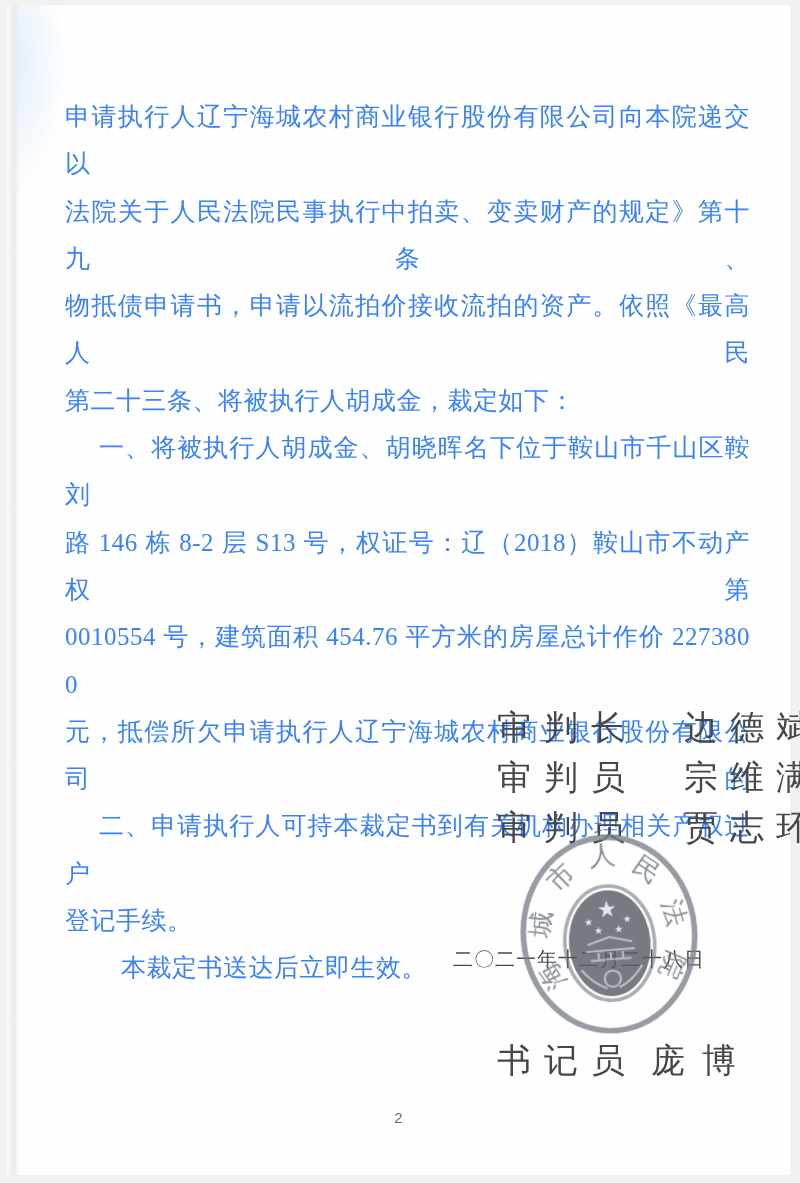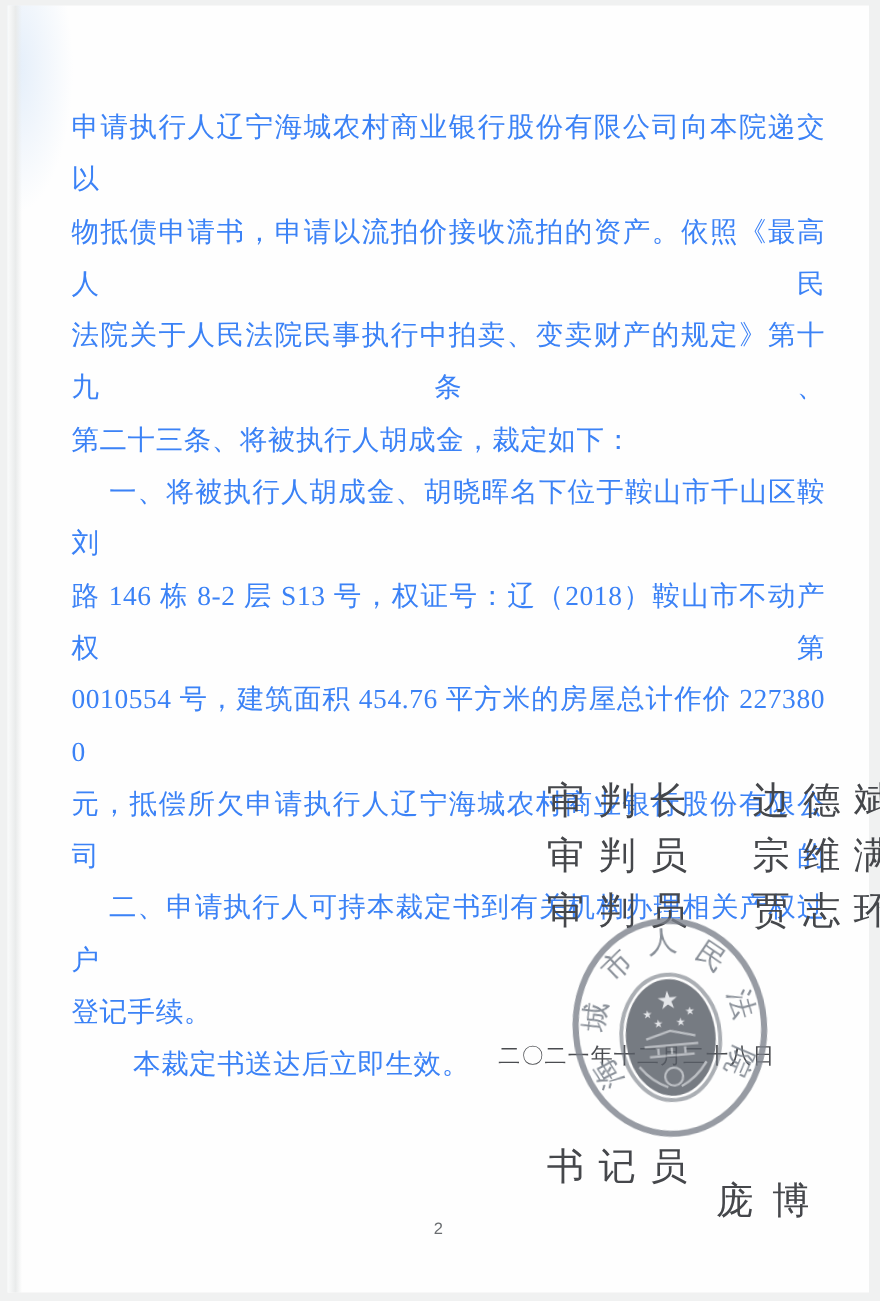--- a/index.html
+++ b/index.html
@@ -34,21 +34,21 @@
   }
   .indent1{text-indent:34px;}
   .indent2{text-indent:56px;}
   .sig-row{
     position:absolute;left:490px;width:256px;height:34px;
     display:flex;justify-content:space-between;
     font-size:34px;color:#45474b;white-space:nowrap;
   }
   .sig-title{letter-spacing:13px;}
   .sig-name{letter-spacing:12px;margin-left:46px;}
-  .clerk-name{letter-spacing:17px;margin-top:31px;}
+  .clerk-name{letter-spacing:17px;}
   .date-line{
     position:absolute;left:446px;top:941px;
     font-size:20px;color:#4a4c50;letter-spacing:1px;white-space:nowrap;text-align:center;
   }
   .seal{
     position:absolute;left:502px;top:824px;width:200px;height:210px;
     opacity:.88;transform:rotate(-5deg);filter:blur(.2px);
   }
   .page-num{
     position:absolute;left:0;top:1104px;width:100%;
@@ -59,22 +59,22 @@
 </head>
 <body>
 
 <div class="page">
 
   <div class="tint-topleft"></div>
   <div class="edge-left"></div>
 
   <div class="doc-text">
     <div class="line stretch">申请执行人辽宁海城农村商业银行股份有限公司向本院递交以</div>
+    <div class="line stretch">法院关于人民法院民事执行中拍卖、变卖财产的规定》第十九条、</div>
     <div class="line stretch">物抵债申请书，申请以流拍价接收流拍的资产。依照《最高人民</div>
-    <div class="line stretch">法院关于人民法院民事执行中拍卖、变卖财产的规定》第十九条、</div>
     <div class="line">第二十三条、将被执行人胡成金，裁定如下：</div>
     <div class="line stretch indent1">一、将被执行人胡成金、胡晓晖名下位于鞍山市千山区鞍刘</div>
     <div class="line stretch">路 146 栋 8-2 层 S13 号，权证号：辽（2018）鞍山市不动产权第</div>
     <div class="line stretch">0010554 号，建筑面积 454.76 平方米的房屋总计作价 2273800</div>
     <div class="line stretch">元，抵偿所欠申请执行人辽宁海城农村商业银行股份有限公司的</div>
     <div class="line stretch indent1">二、申请执行人可持本裁定书到有关机构办理相关产权过户</div>
     <div class="line">登记手续。</div>
     <div class="line indent2">本裁定书送达后立即生效。</div>
   </div>
 

